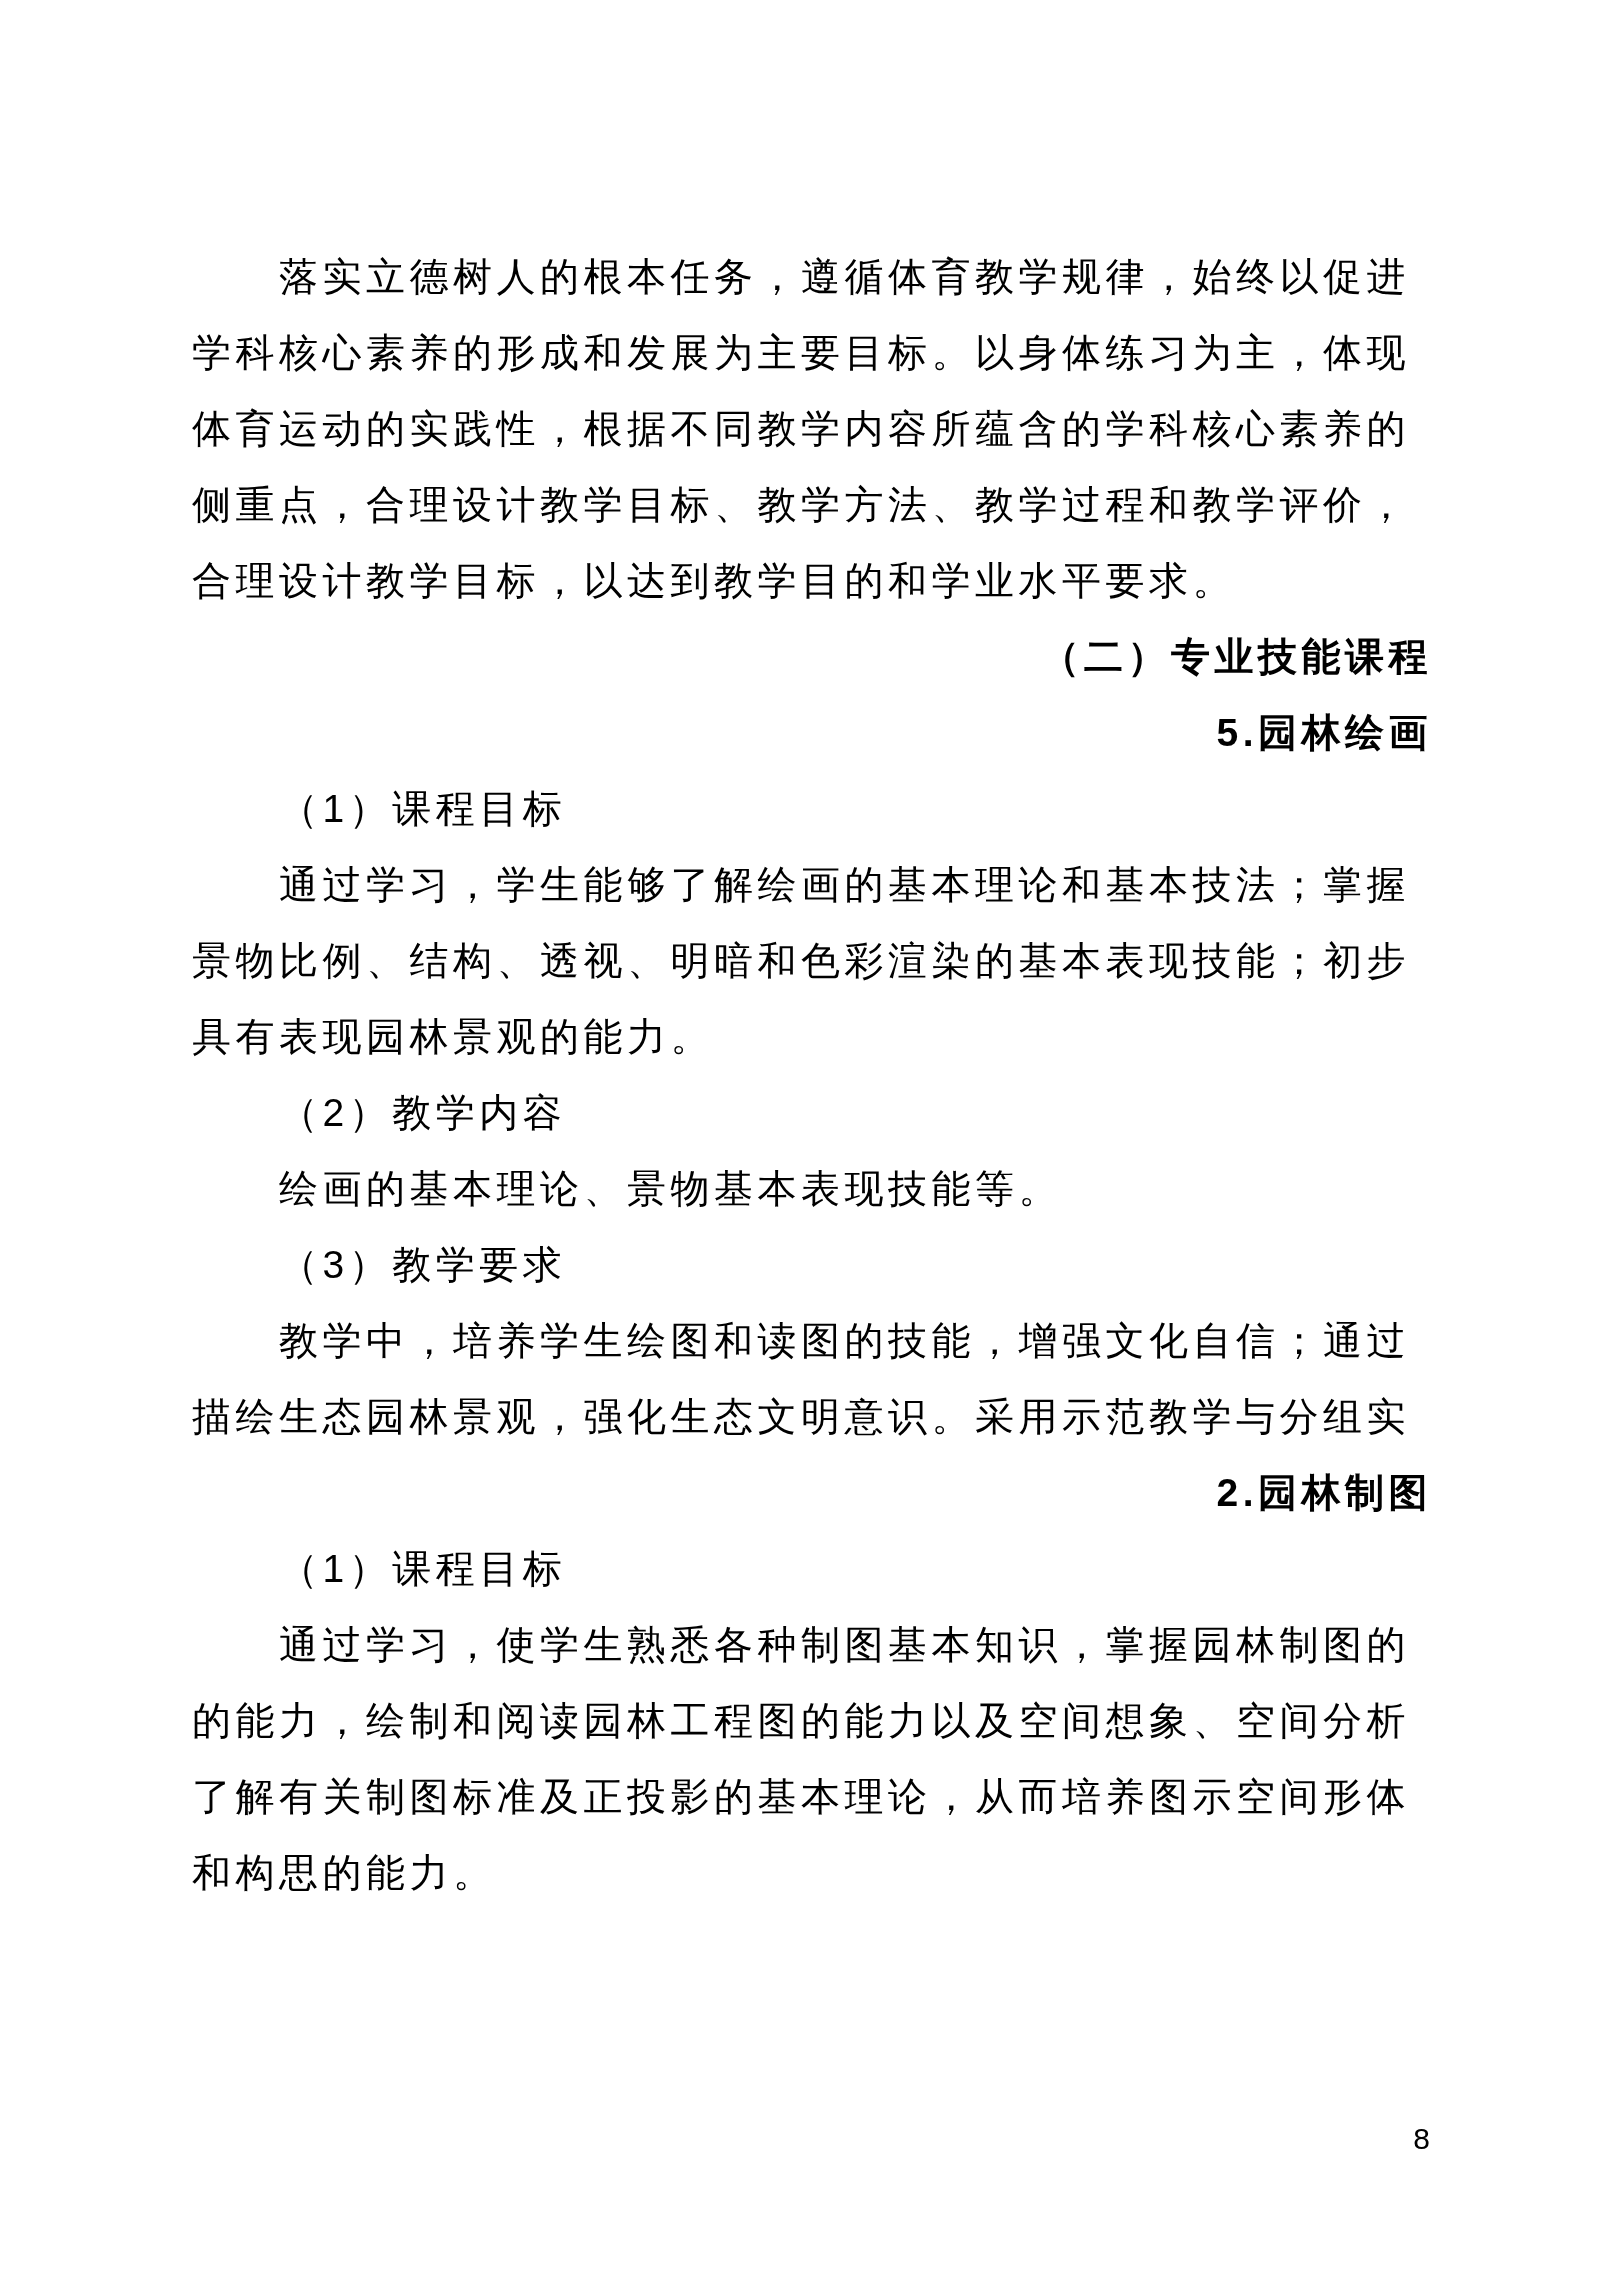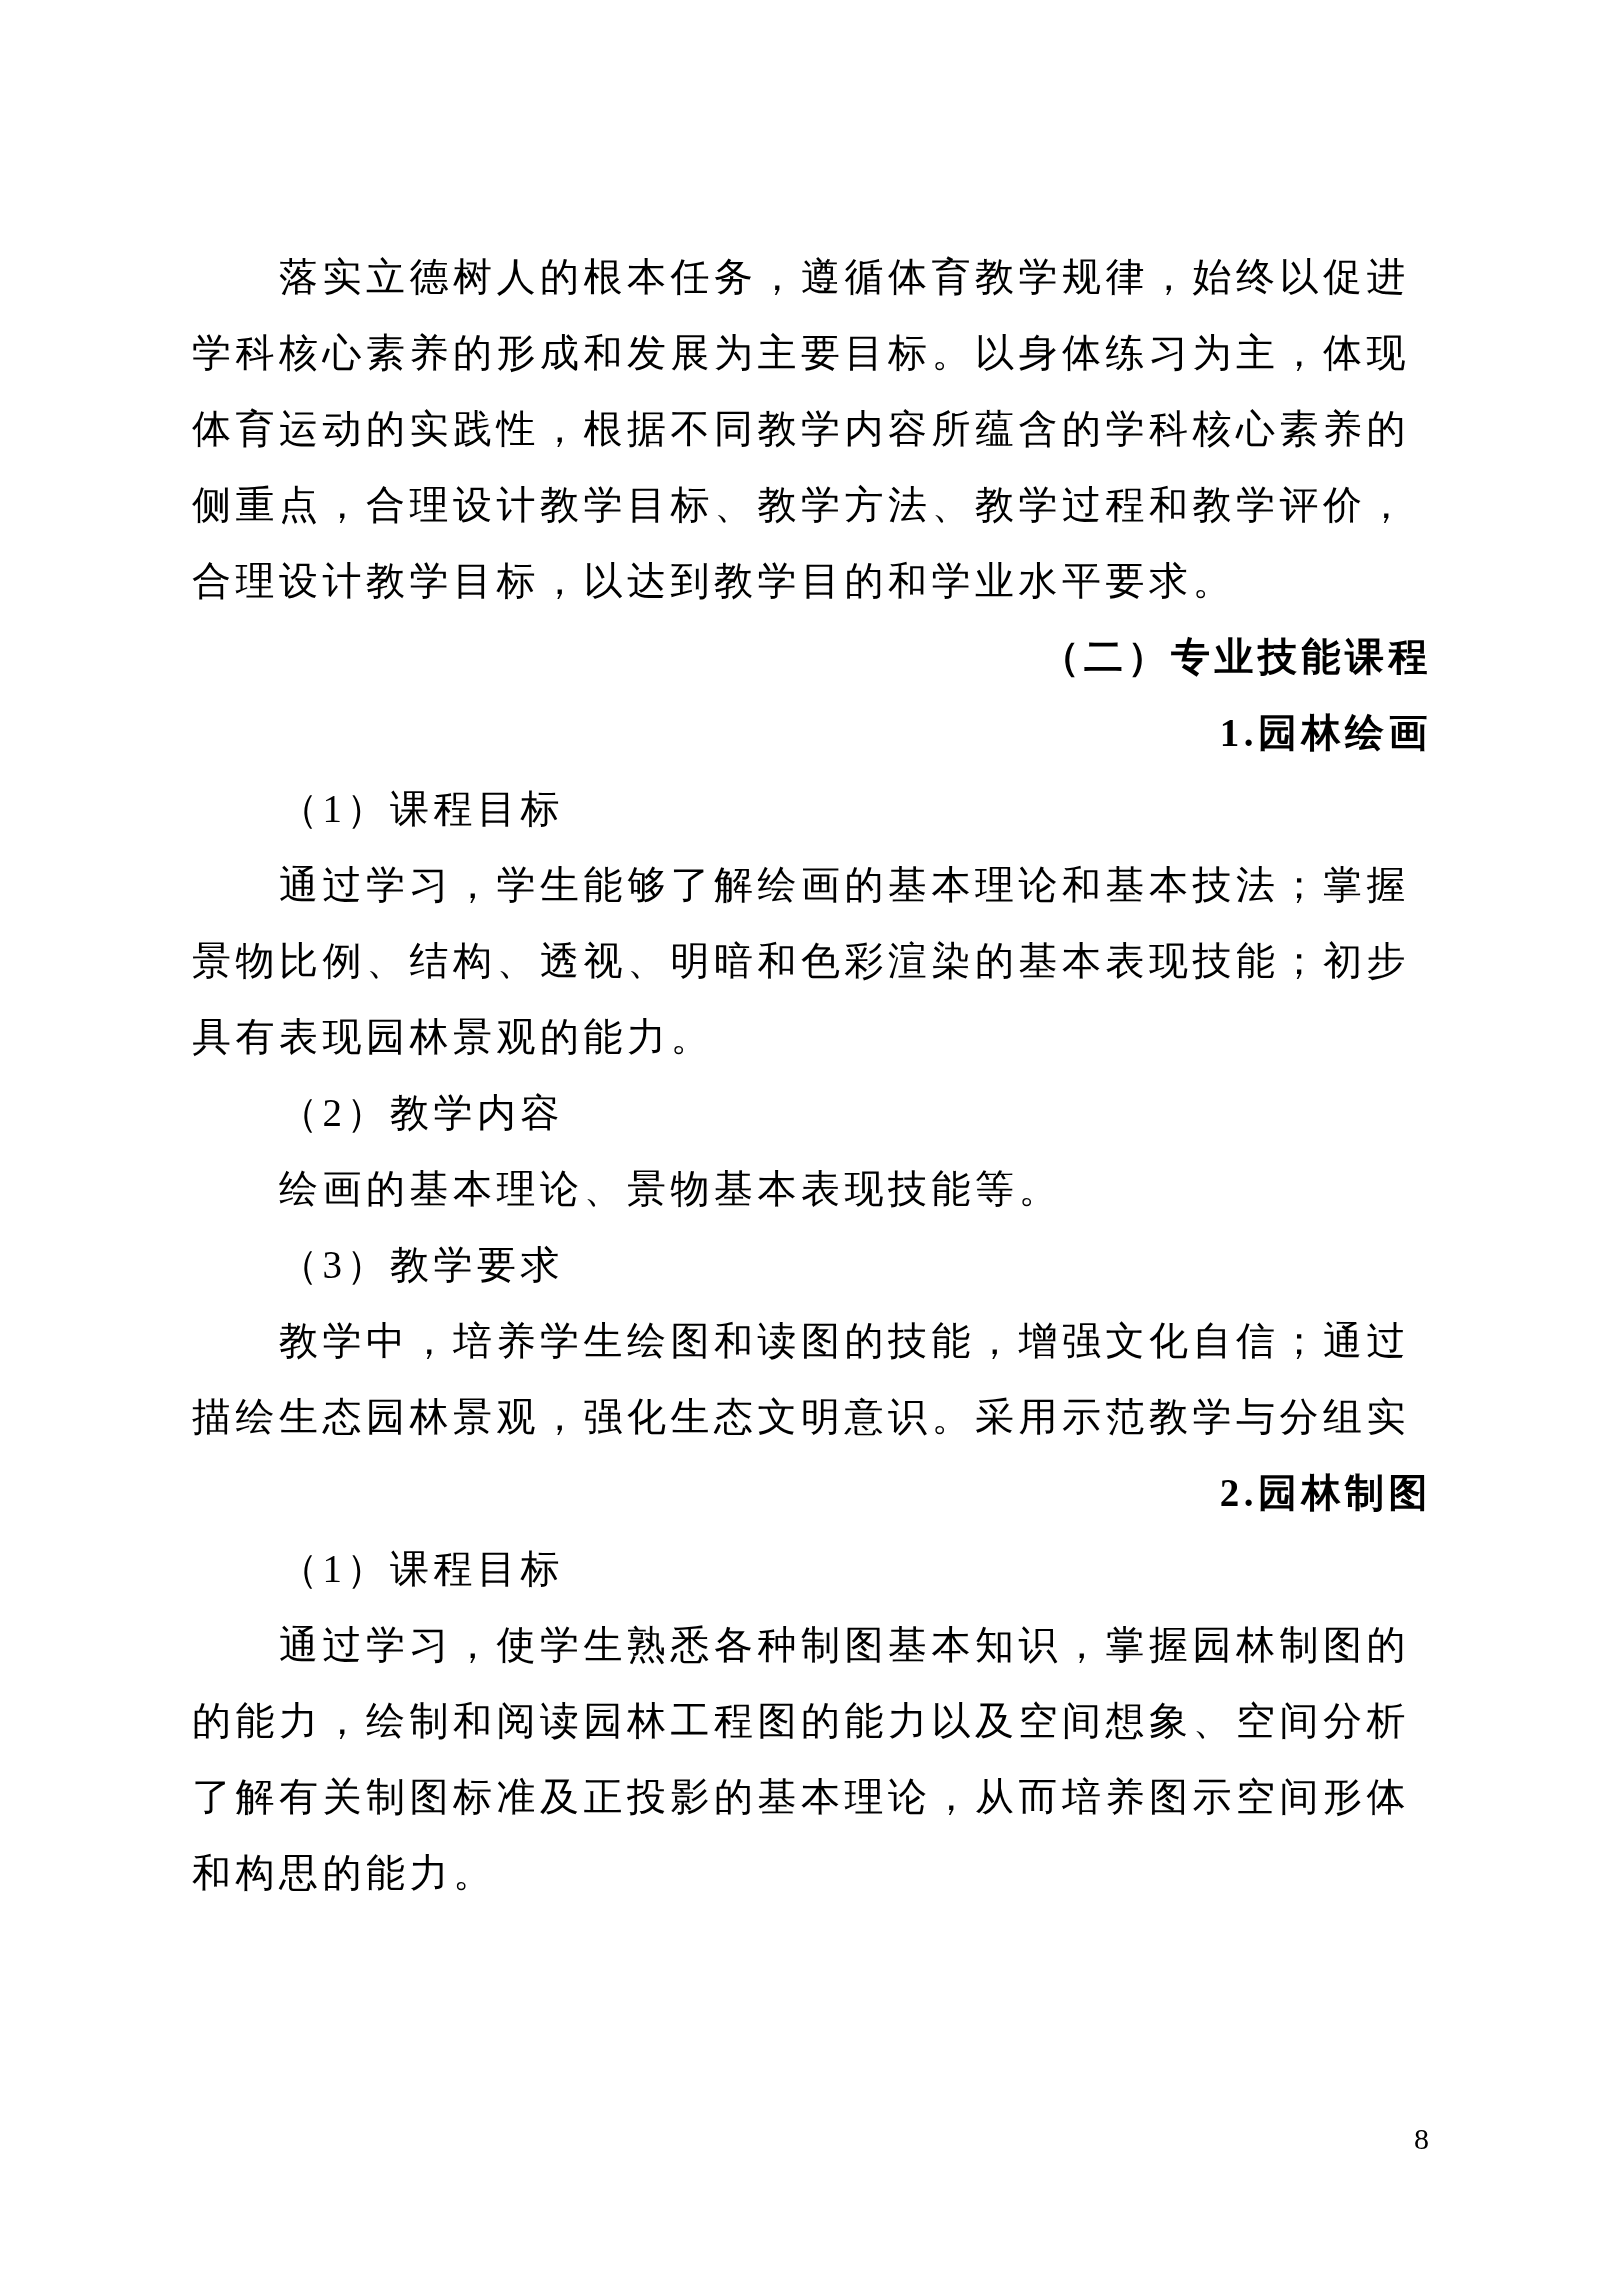--- a/index.html
+++ b/index.html
@@ -6,21 +6,21 @@
     margin: 0;
     padding: 0;
     background: #ffffff;
   }
   .page {
     position: relative;
     width: 1548px;
     height: 2292px;
     background: #ffffff;
     color: #000000;
-    font-family: Liberation Serif, serif;
+    font-family: Liberation Sans, sans-serif;
     overflow: hidden;
   }
   .text-block {
     position: absolute;
     left: 192px;
     top: 239px;
     width: 1240px;
   }
   .line {
     height: 76px;
@@ -52,21 +52,21 @@
 <body>
 
 <div class="page">
   <div class="text-block">
       <div class="line indent">落实立德树人的根本任务，遵循体育教学规律，始终以促进</div>
       <div class="line">学科核心素养的形成和发展为主要目标。以身体练习为主，体现</div>
       <div class="line">体育运动的实践性，根据不同教学内容所蕴含的学科核心素养的</div>
       <div class="line">侧重点，合理设计教学目标、教学方法、教学过程和教学评价，</div>
       <div class="line">合理设计教学目标，以达到教学目的和学业水平要求。</div>
       <div class="line indent bold">（二）专业技能课程</div>
-      <div class="line indent bold">1.园林绘画</div>
+      <div class="line indent bold">5.园林绘画</div>
       <div class="line indent">（1）课程目标</div>
       <div class="line indent">通过学习，学生能够了解绘画的基本理论和基本技法；掌握</div>
       <div class="line">景物比例、结构、透视、明暗和色彩渲染的基本表现技能；初步</div>
       <div class="line">具有表现园林景观的能力。</div>
       <div class="line indent">（2）教学内容</div>
       <div class="line indent">绘画的基本理论、景物基本表现技能等。</div>
       <div class="line indent">（3）教学要求</div>
       <div class="line indent">教学中，培养学生绘图和读图的技能，增强文化自信；通过</div>
       <div class="line">描绘生态园林景观，强化生态文明意识。采用示范教学与分组实</div>
       <div class="line indent bold">2.园林制图</div>

